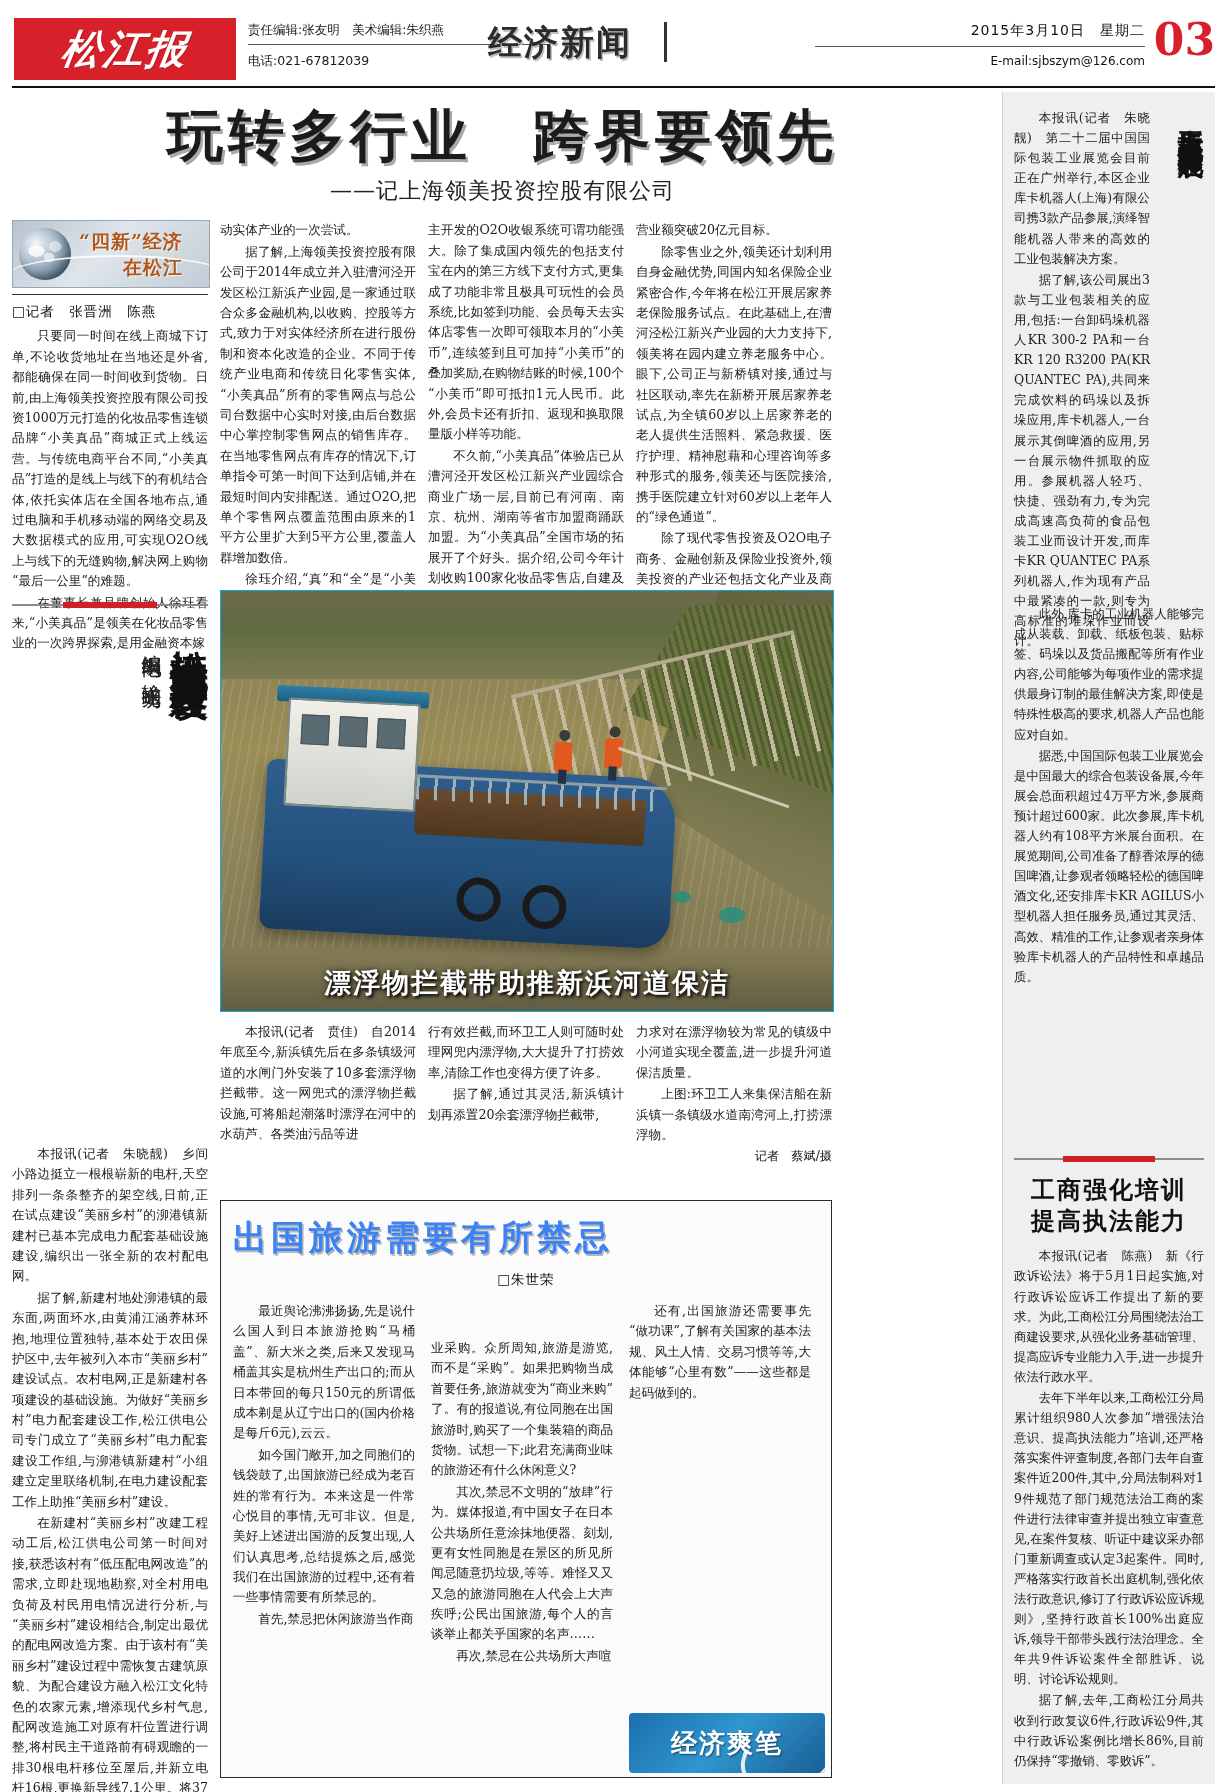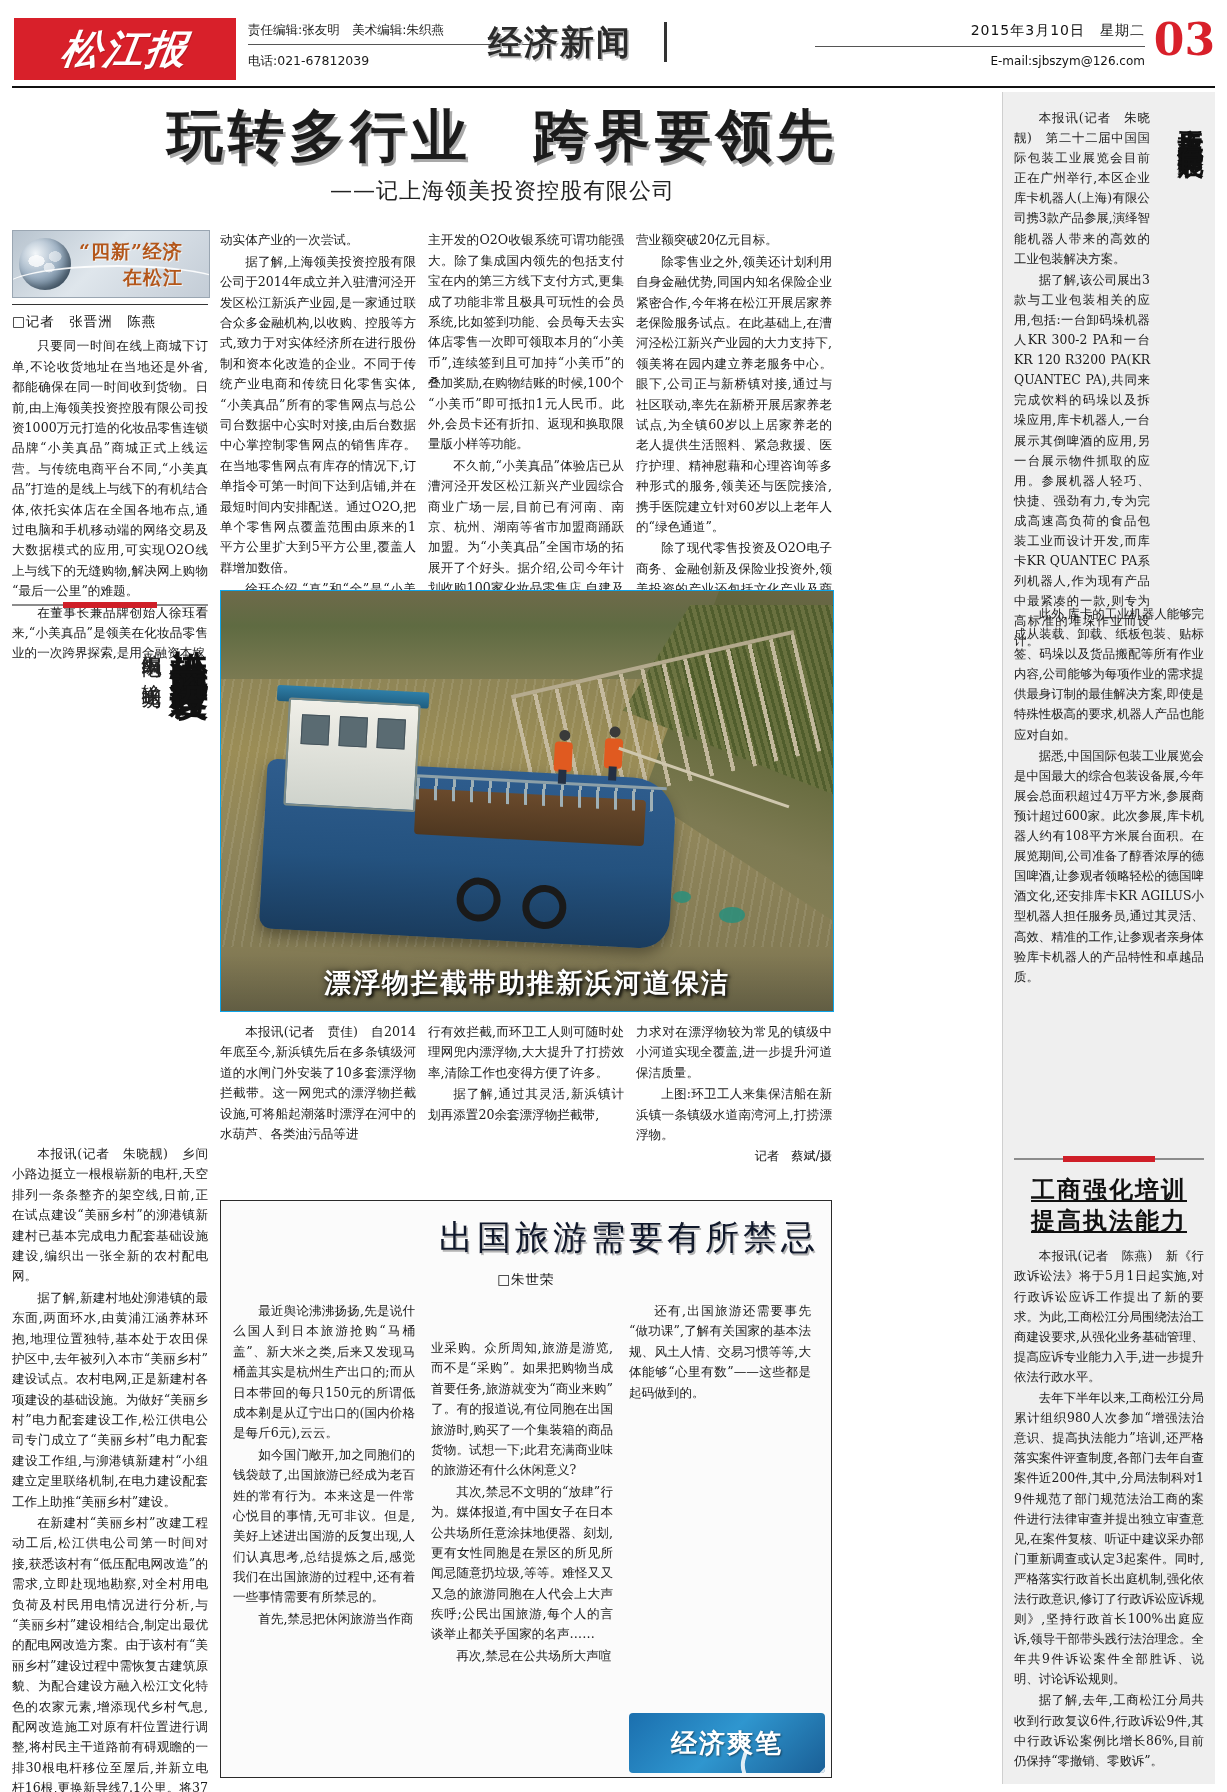--- a/index.html
+++ b/index.html
@@ -63,21 +63,21 @@
     font-family:"DejaVu Sans","Liberation Sans",sans-serif;
     font-size:56px;font-weight:700;color:#1b1b1b;letter-spacing:5px;
     text-shadow:2.5px 2.5px 0 #a9a9a9;
     line-height:1.08;
   }
   .lead-sub{
     text-align:center;margin-top:10px;font-size:22px;color:#222;letter-spacing:1px;
     font-family:"DejaVu Serif","Liberation Serif",serif;
   }
 
-  .lead-body{position:relative;margin-top:24px;height:375px;}
+  .lead-body{position:relative;margin-top:14px;height:375px;}
   .kicker-box{
     position:absolute;left:0;top:0;width:196px;height:66px;
     background:linear-gradient(135deg,#b7c3ce 0%,#dfe6ec 45%,#c3ccd6 100%);
     border:1px solid #9aa6b2;overflow:hidden;
   }
   .globe{
     position:absolute;left:6px;top:7px;width:52px;height:52px;border-radius:50%;
     background:radial-gradient(circle at 32% 30%,#f2f6f9 0%,#9fb2c4 45%,#5a7287 78%,#3c5063 100%);
     box-shadow:inset -4px -4px 7px rgba(0,0,0,.28);
   }
@@ -229,22 +229,22 @@
   .up-c2{position:absolute;left:208px;top:0;width:196px;}
   .up-c3{position:absolute;left:416px;top:0;width:196px;}
   .credit{text-align:right;font-size:12.2px;font-family:"DejaVu Serif","Liberation Serif",serif;margin-top:3px;}
 
   
   .boxed{
     position:absolute;left:208px;top:1108px;width:612px;bottom:6px;
     border:1.5px solid #2a2a2a;background:#fbfbfb;box-sizing:border-box;padding:14px 12px 10px;
   }
   .boxed-title{
-    text-align:right;font-family:"DejaVu Serif","Liberation Serif",serif;
-    font-size:34px;font-weight:400;letter-spacing:4px;color:#0f172a;
+    text-align:left;font-family:"DejaVu Serif","Liberation Serif",serif;
+    font-size:34px;font-weight:700;letter-spacing:4px;color:#3b82f6;
     text-shadow:1.5px 1.5px 0 #b5b5b5;
   }
   .boxed-author{text-align:center;font-size:13.5px;margin-top:10px;letter-spacing:1px;}
   .boxed-cols{position:relative;margin-top:12px;height:440px;}
   .bx-c1{position:absolute;left:0;top:0;width:182px;}
   .bx-c2{position:absolute;left:198px;top:0;width:182px;margin-top:37px;}
   .bx-c3{position:absolute;left:396px;top:0;width:182px;}
   .stamp{
     position:absolute;right:6px;bottom:4px;width:196px;height:60px;
     background:linear-gradient(135deg,#1b6fae 0%,#2f96cf 48%,#1a5f96 100%);
@@ -269,21 +269,21 @@
     writing-mode:vertical-rl;text-orientation:upright;
     font-family:"DejaVu Serif","Liberation Serif",serif;
     font-size:26px;font-weight:700;letter-spacing:2px;color:#111;
     line-height:1;height:480px;
   }
   .rc-body1{position:absolute;left:0;top:4px;width:136px;}
   .rc-body1b{position:absolute;left:0;top:500px;width:190px;}
   .rc-a2{position:absolute;left:11px;right:11px;top:1052px;}
   .rc-title2{
     text-align:center;font-family:"DejaVu Serif","Liberation Serif",serif;
-    font-size:24px;font-weight:700;letter-spacing:2px;line-height:1.3;color:#111;text-decoration:underline;
+    font-size:24px;font-weight:700;letter-spacing:2px;line-height:1.3;color:#111;
   }
   .rc-p{
     font-family:"DejaVu Serif","Liberation Serif",serif;
     font-size:12.4px;line-height:1.62;text-align:justify;text-indent:2em;
     margin:0 0 1px 0;color:#1a1a1a;word-break:break-all;
   }
 </style>
 </head>
 <body>
 

